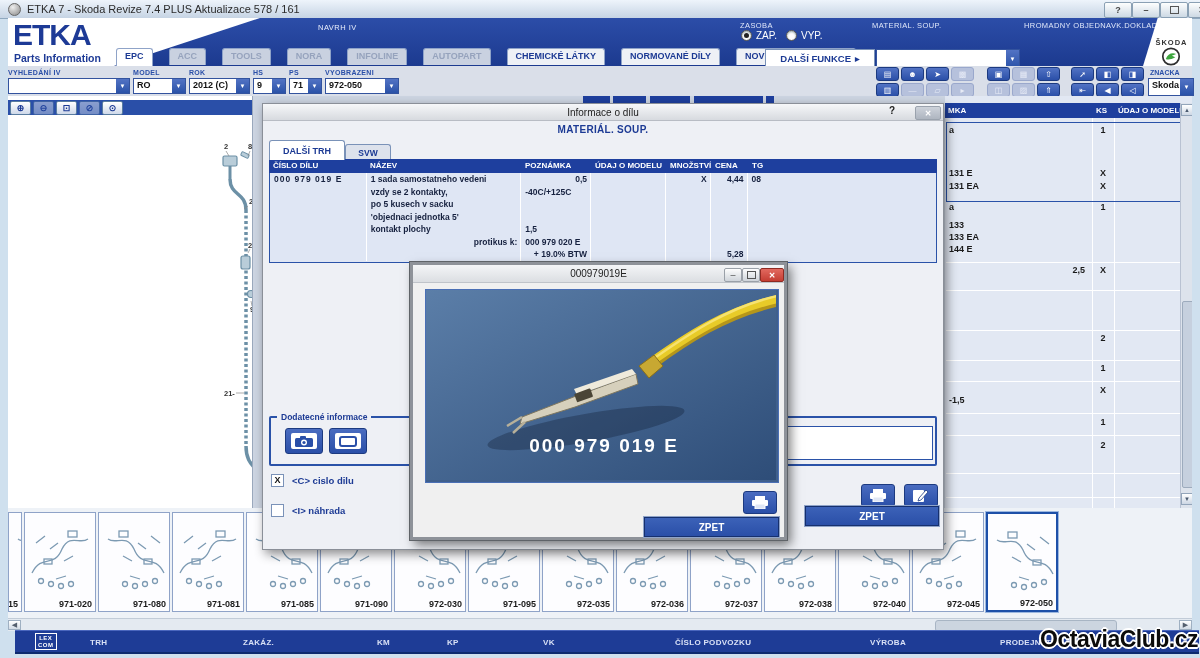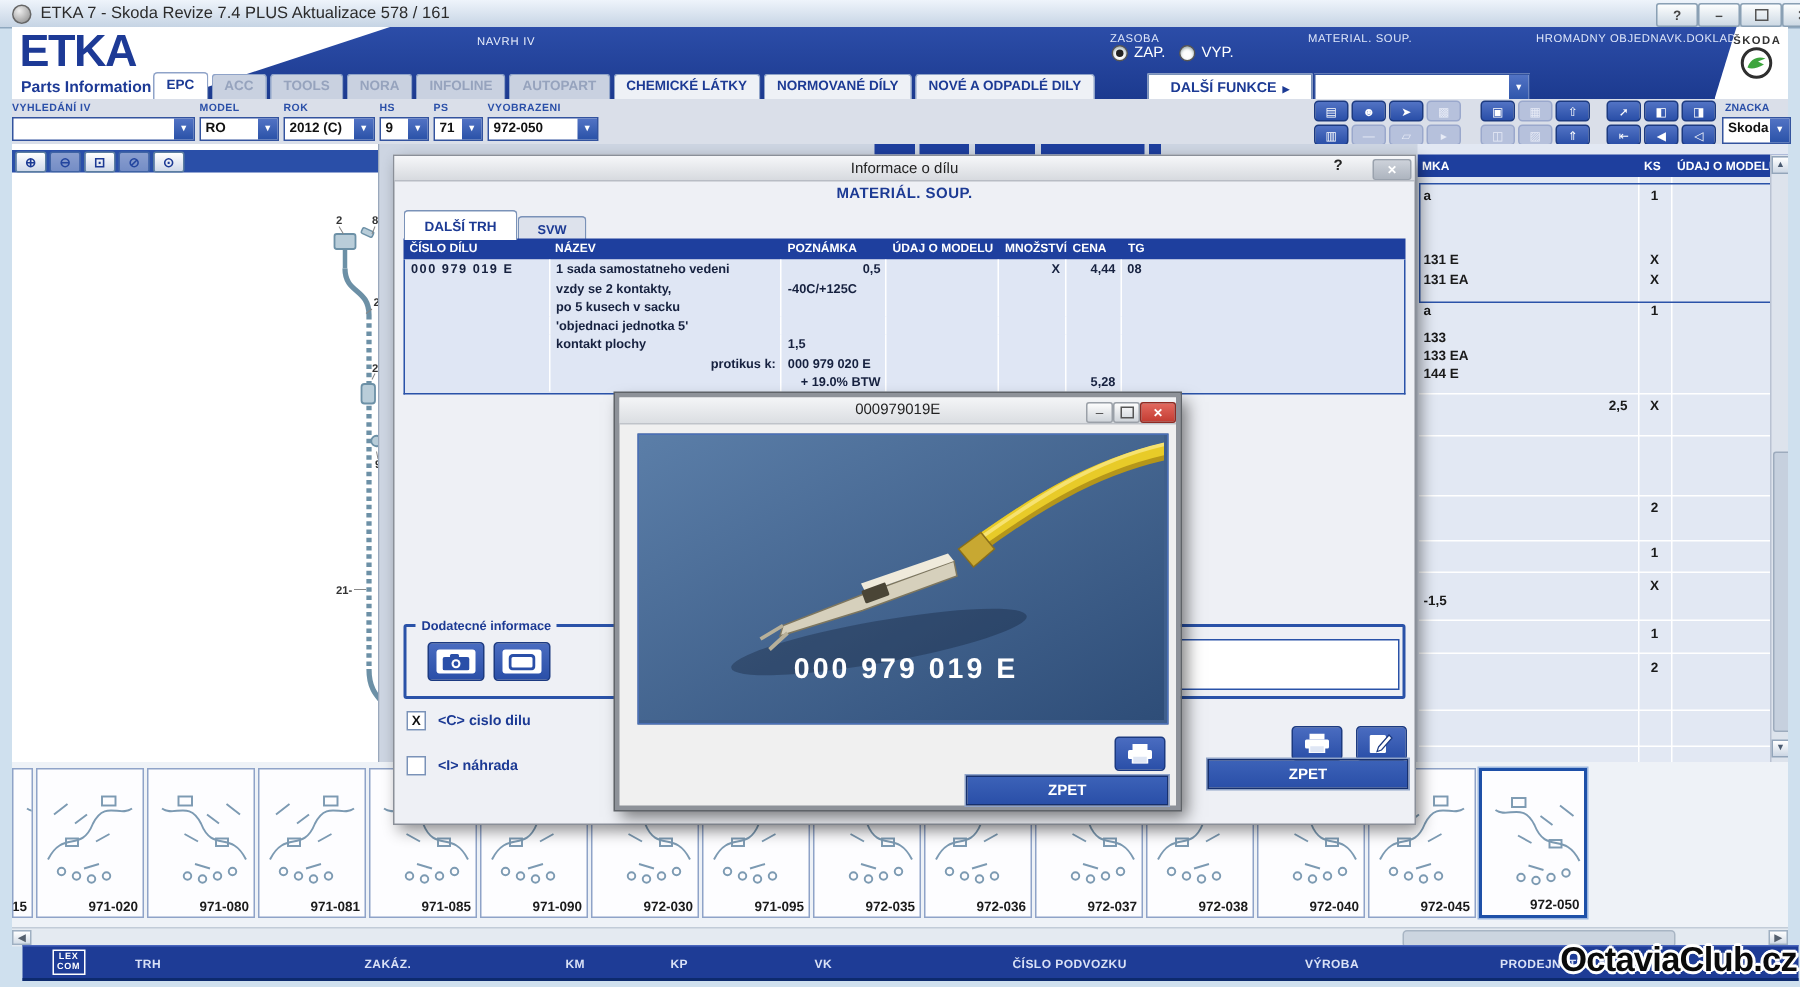--- a/index.html
+++ b/index.html
@@ -18,24 +18,24 @@
   .logo{left:8px;top:18px;width:252px;height:48px;background:#fff;
         clip-path:polygon(0 0,100% 0,42% 100%,0 100%)}
   .logo .t{left:5px;top:0px;font-size:30px;font-weight:900;color:#1d3a96;letter-spacing:-1px}
   .logo .s{left:6px;top:34px;font-size:10.5px;font-weight:bold;color:#1d3a96}
   .navrh{left:318px;top:23px;font-size:7.5px;color:#e8eefc;letter-spacing:.5px}
   .blab{font-size:7.5px;color:#dfe7fa;letter-spacing:.4px}
   .radio{display:flex;align-items:center;gap:4px;color:#fff;font-weight:normal;font-size:10px}
   .rdot{width:9px;height:9px;border-radius:50%;background:#fdfdfd;border:1px solid #555;box-shadow:inset 0 1px 2px #9aa;position:relative}
   .rdot.on::after{content:"";position:absolute;left:2px;top:2px;width:5px;height:5px;border-radius:50%;background:#222}
   .skpanel{left:1143px;top:18px;width:49px;height:48px;background:#fff;clip-path:polygon(30% 0,100% 0,100% 100%,0 100%);
-           display:flex;flex-direction:column;align-items:center;padding-top:4px;box-sizing:border-box}
+           display:flex;flex-direction:column;align-items:center;padding-top:20px;box-sizing:border-box}
   .sktext{font-size:7.5px;font-weight:bold;color:#333;letter-spacing:1px;margin-left:8px}
   
-  .tabsrow{left:102px;top:48px;display:flex;gap:2px;align-items:center;height:19px}
+  .tabsrow{left:116px;top:48px;display:flex;gap:16px;align-items:flex-start;height:19px}
   .tab{background:#eef1f6;border:1px solid #8fa3c8;border-bottom:0;border-radius:3px 3px 0 0;color:#1c3a94;
        font-weight:bold;font-size:9px;padding:2px 8px 0;height:14px;white-space:nowrap}
   .tab.disabled{background:#c9d1e0;color:#96a3bd}
   .tab.active{height:16px;background:#fff;color:#1c3a94}
   .dalsibtn{left:765px;top:49px;width:108px;height:17px;background:#fff;border:1px solid #7a92b8;color:#1c3a94;
             font-weight:bold;font-size:9.5px;display:flex;align-items:center;justify-content:center;gap:4px}
   .dalsibtn .arr{font-size:6px}
   .combo{background:#fff;border:1px solid #33539e;display:flex;align-items:stretch}
   .combo .v{flex:1;font-size:9px;font-weight:bold;color:#111;padding:1px 0 0 3px;white-space:nowrap;overflow:hidden}
   .combo .ar{width:13px;background:linear-gradient(#5273c4,#2a52a8);color:#fff;font-size:6px;display:flex;align-items:center;justify-content:center}

